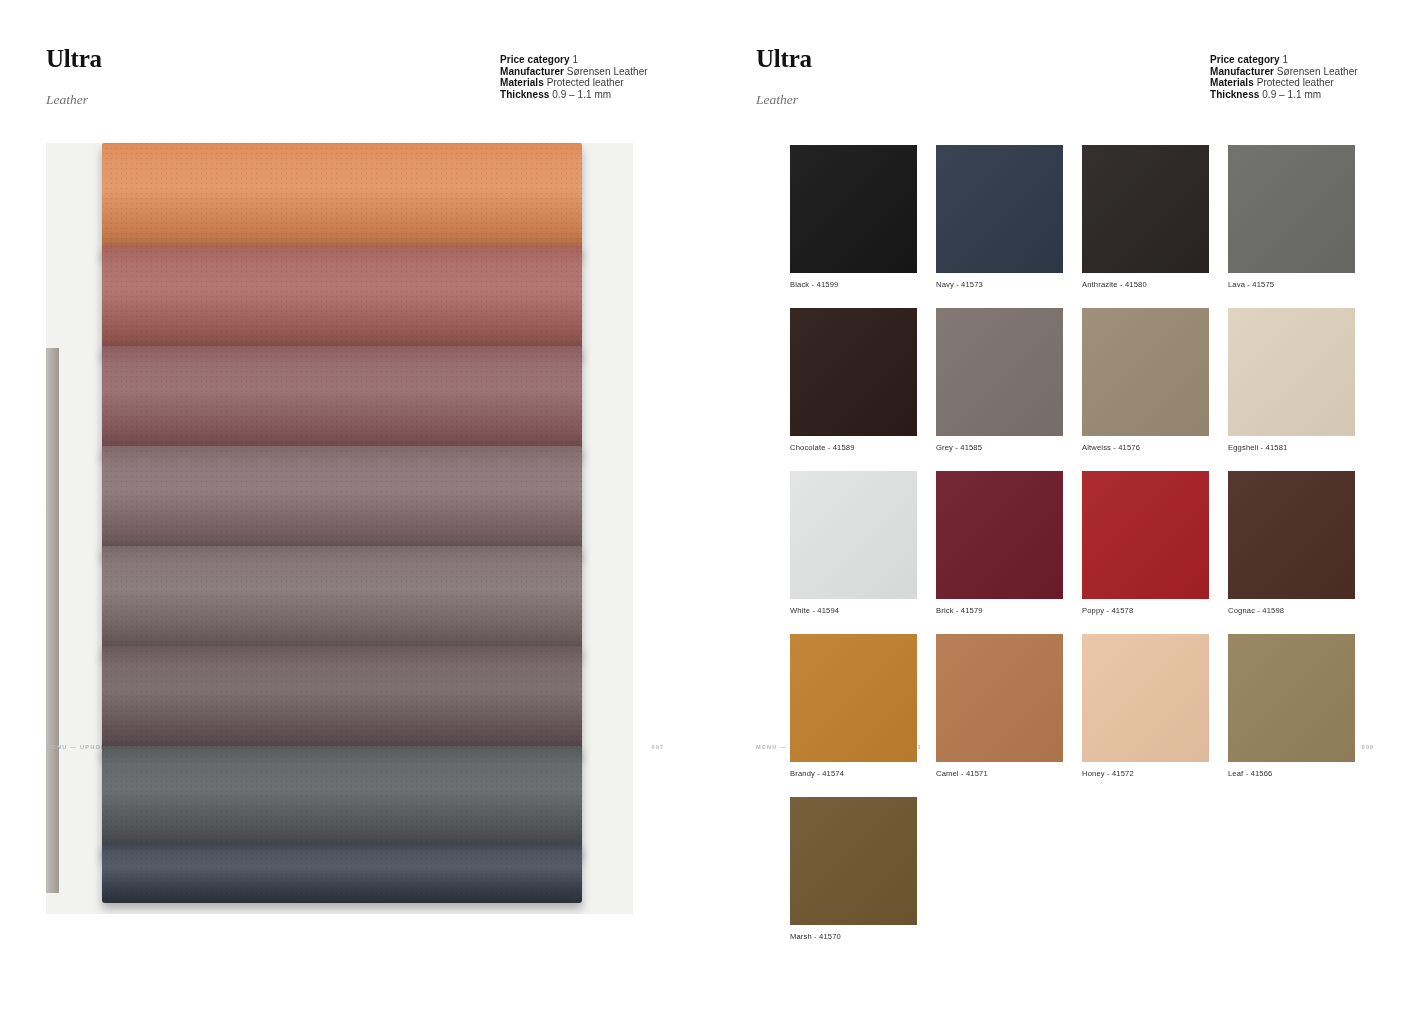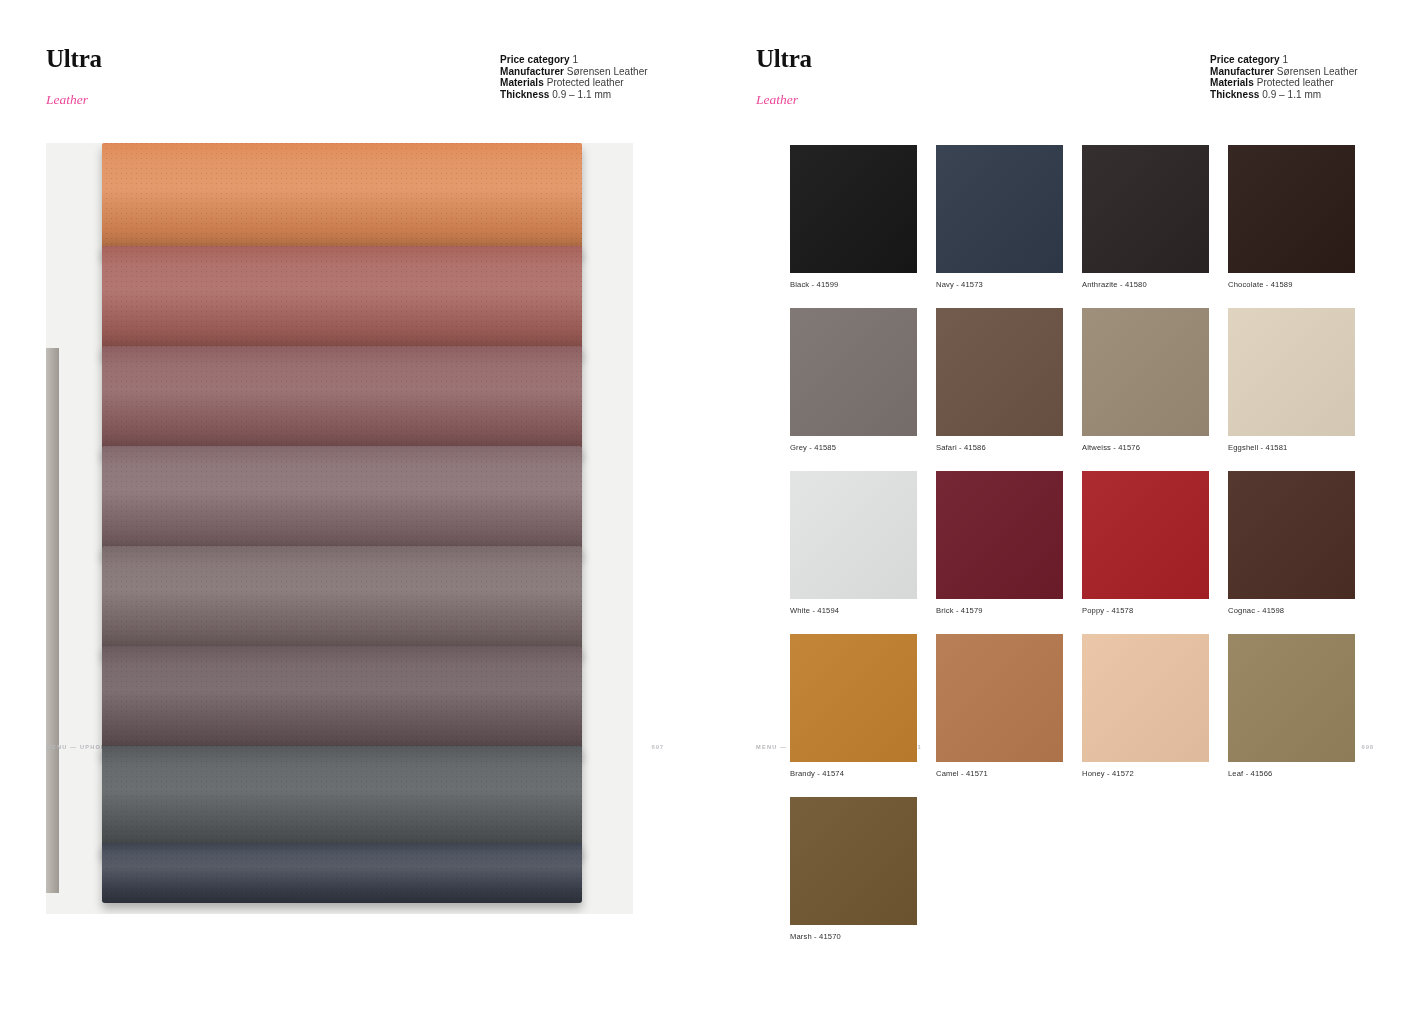--- a/index.html
+++ b/index.html
@@ -42,21 +42,21 @@
     line-height: 1;
     letter-spacing: -0.2px;
     color: #111111;
   }
 
   .subtitle {
     font-family: "Liberation Serif", serif;
     font-style: italic;
     font-weight: 400;
     font-size: 13.5px;
-    color: #ec4899;
+    color: #737373;
     margin-top: 21px;
   }
 
   .meta {
     position: absolute;
     top: 8px;
     left: 454px;
     width: 210px;
   }
 
@@ -300,32 +300,32 @@
       </div>
       <div class="swatch">
         <div class="swatch-chip" style="background: rgb(47, 58, 73);"></div>
         <div class="swatch-label">Navy - 41573</div>
       </div>
       <div class="swatch">
         <div class="swatch-chip" style="background: rgb(42, 37, 36);"></div>
         <div class="swatch-label">Anthrazite - 41580</div>
       </div>
       <div class="swatch">
+        <div class="swatch-chip" style="background: rgb(107, 108, 103);"></div>
+        <div class="swatch-label">Lava - 41575</div>
+      </div>
+      <div class="swatch">
         <div class="swatch-chip" style="background: rgb(44, 28, 24);"></div>
         <div class="swatch-label">Chocolate - 41589</div>
       </div>
       <div class="swatch">
         <div class="swatch-chip" style="background: rgb(123, 114, 111);"></div>
         <div class="swatch-label">Grey - 41585</div>
       </div>
       <div class="swatch">
-        <div class="swatch-chip" style="background: rgb(107, 83, 68);"></div>
-        <div class="swatch-label">Safari - 41586</div>
-      </div>
-      <div class="swatch">
         <div class="swatch-chip" style="background: rgb(154, 138, 116);"></div>
         <div class="swatch-label">Altweiss - 41576</div>
       </div>
       <div class="swatch">
         <div class="swatch-chip" style="background: rgb(222, 210, 189);"></div>
         <div class="swatch-label">Eggshell - 41581</div>
       </div>
       <div class="swatch">
         <div class="swatch-chip" style="background: rgb(226, 228, 228);"></div>
         <div class="swatch-label">White - 41594</div>

